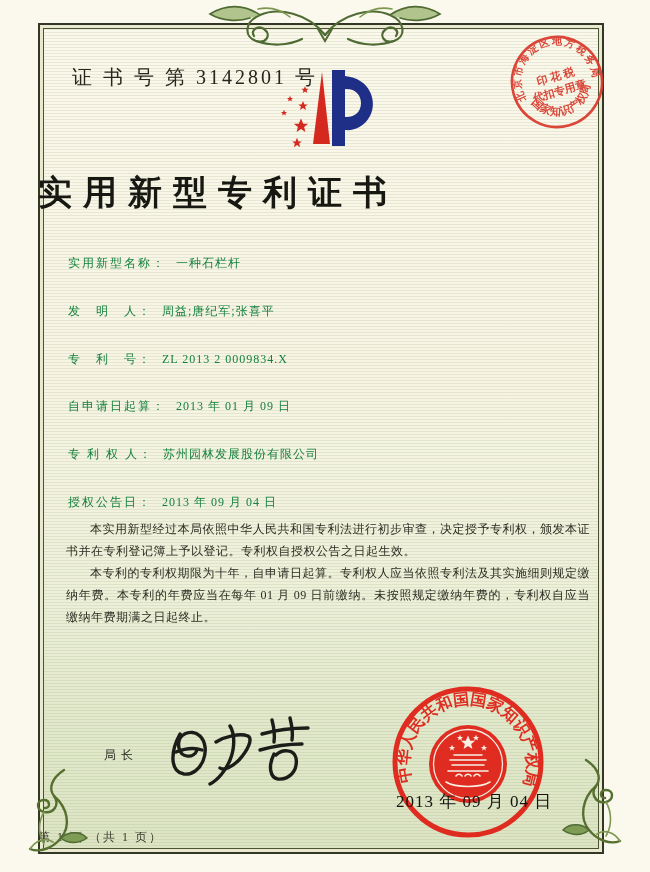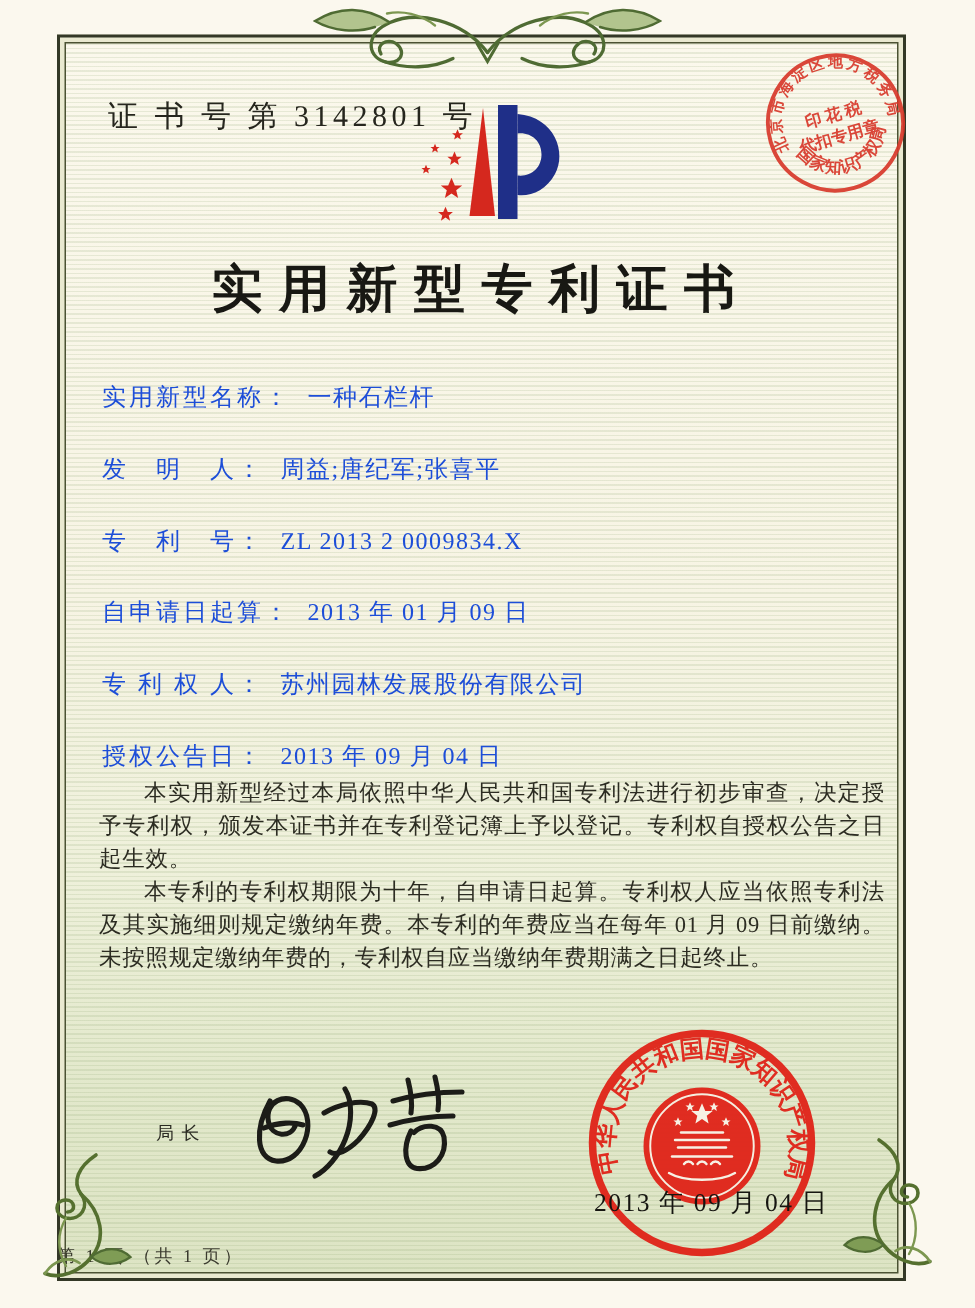--- a/index.html
+++ b/index.html
@@ -17,31 +17,31 @@
     position:absolute;left:3px;top:3px;right:3px;bottom:3px;
     border:1px solid #4b5233;box-sizing:border-box;
     background:
       repeating-linear-gradient(180deg, rgba(128,156,100,0.16) 0px, rgba(128,156,100,0.16) 1px, rgba(0,0,0,0) 1px, rgba(0,0,0,0) 3px),
       linear-gradient(180deg,#fbf8ec 0%,#f7f4e4 45%,#eef0da 68%,#e2e8cb 85%,#dde4c4 100%);
   }
   .cert-no{
     position:absolute;left:72px;top:64px;font-size:20px;letter-spacing:3px;color:#26261e;
   }
   .title-band{
-    position:absolute;left:38px;width:566px;top:170px;text-align:center;
+    position:absolute;left:38px;width:566px;top:170px;
     font-size:34px;font-weight:600;letter-spacing:11px;color:#181813;
   }
   .field{
-    position:absolute;left:68px;font-size:16px;color:#1d4ed8;letter-spacing:1px;white-space:nowrap;
+    position:absolute;left:68px;font-size:12px;color:#15803d;letter-spacing:1px;white-space:nowrap;
   }
   .field .lbl{letter-spacing:2px;}
   .field .val{margin-left:6px;}
   .body-text{
     position:absolute;left:66px;top:518px;width:524px;
-    font-size:15px;line-height:22px;text-align:justify;color:#2c2c22;letter-spacing:0.5px;
+    font-size:12px;line-height:22px;text-align:justify;color:#2c2c22;letter-spacing:0.5px;
   }
   .body-text p{margin:0;text-indent:2em;}
   .sig-label{
     position:absolute;left:104px;top:747px;font-size:12px;letter-spacing:5px;color:#2a2a22;
   }
   .sig-svg{position:absolute;left:158px;top:700px;}
   .seal-svg{position:absolute;left:390px;top:684px;z-index:4;opacity:0.95;}
   .seal-date{
     position:absolute;left:396px;top:790px;z-index:5;font-size:17px;letter-spacing:1px;color:#151510;white-space:nowrap;
   }

